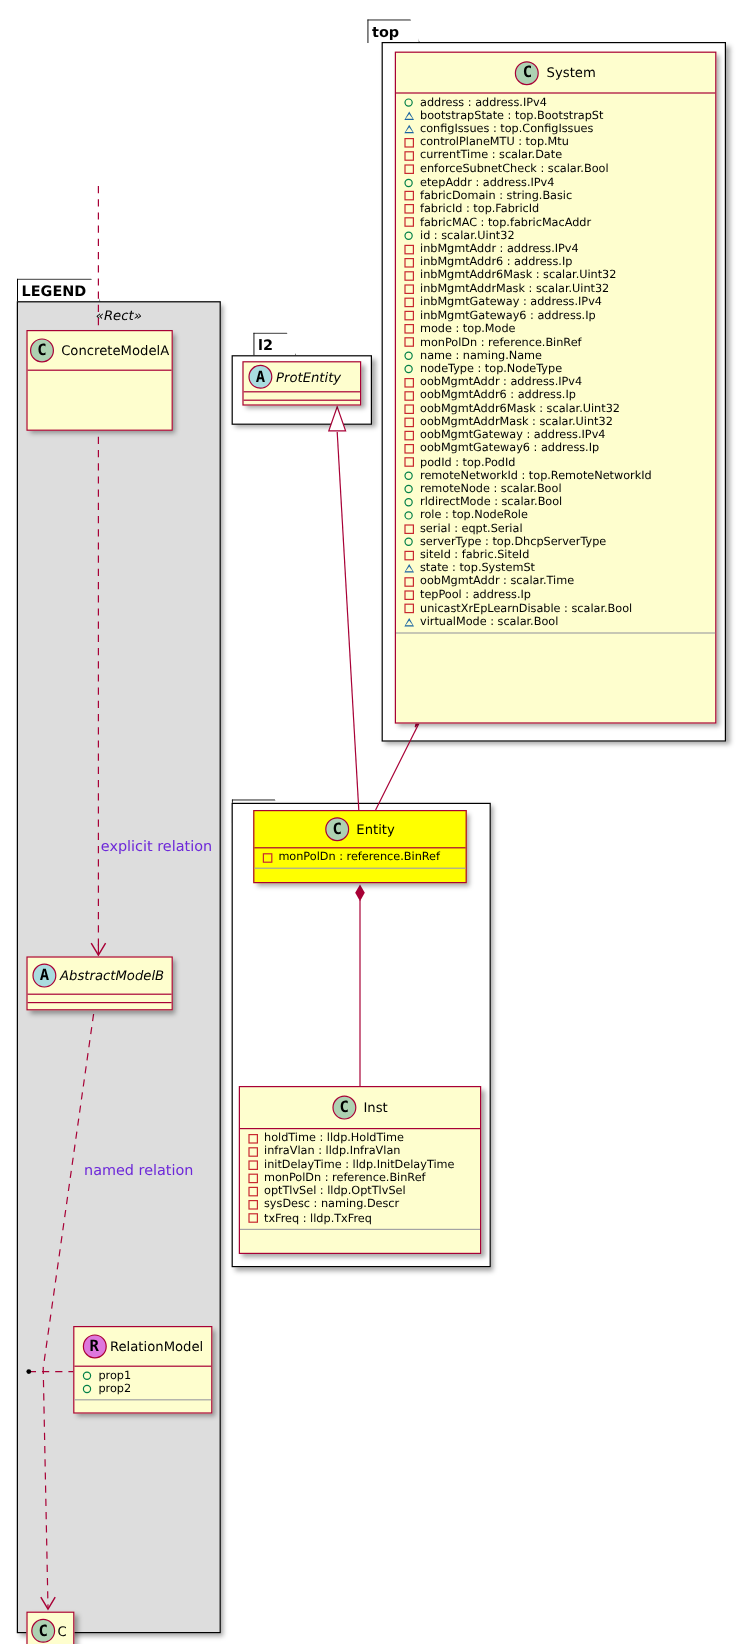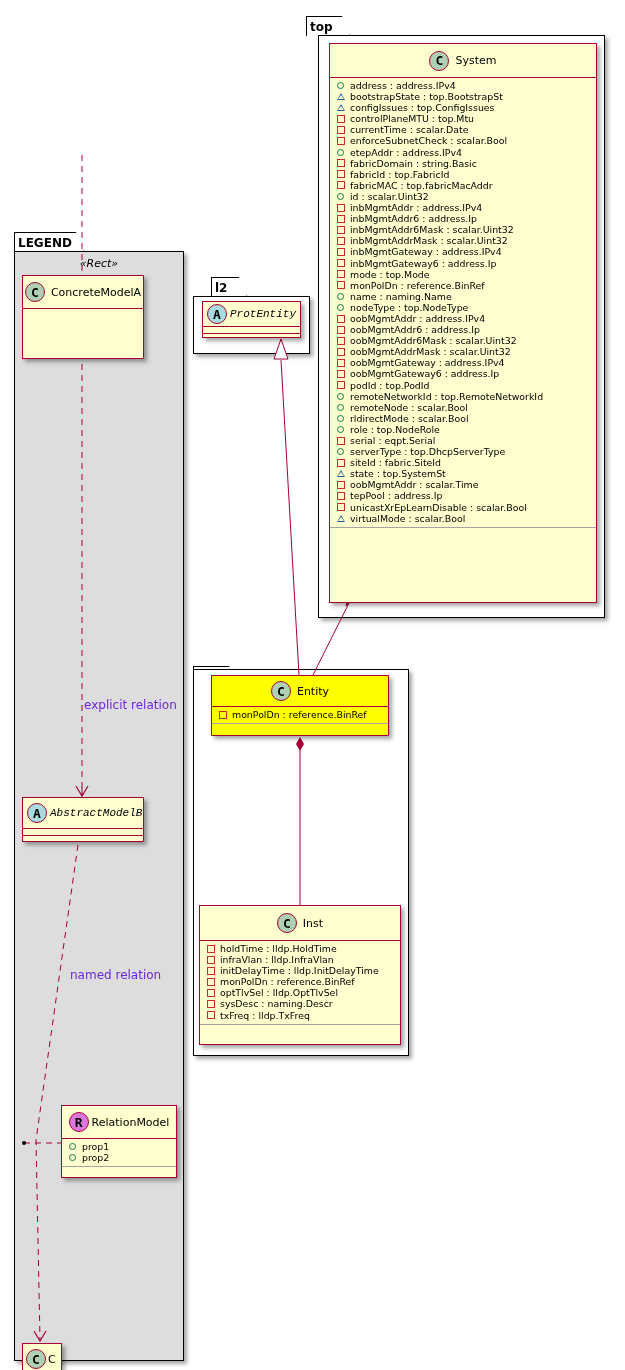--- a/index.html
+++ b/index.html
@@ -8,21 +8,21 @@
   .pkg { position:absolute; border:1.5px solid #000; box-shadow:3px 3px 4px rgba(0,0,0,0.35); box-sizing:border-box; }
   .pkg-tab { position:absolute; border:1.5px solid #000; border-bottom:none; box-sizing:border-box;
              font-weight:bold; font-size:12px; padding:1px 14px 0 3px; height:20px; line-height:18px;
              clip-path: polygon(0 0, calc(100% - 8px) 0, 100% 100%, 0 100%); }
   .pkg-tab::after { content:""; }
   .cls { position:absolute; background:#fefece; border:1.2px solid #a80036; box-sizing:border-box;
          box-shadow:3px 3px 4px rgba(0,0,0,0.35); }
   .cls.yellow { background:#ffff00; }
   .cls-head { display:flex; align-items:center; justify-content:center; gap:6px; font-size:11px;
               border-bottom:1px solid #a80036; }
-  .cls-head .name.italic { font-style:italic;font-family:Liberation Mono, monospace; }
+  .cls-head .name.italic { font-style:italic; }
   .badge { width:20px; height:20px; border-radius:50%; border:1px solid #a80036; display:flex;
            align-items:center; justify-content:center; font-weight:bold; font-size:13px; box-sizing:border-box;
            font-family:"DejaVu Sans Mono", monospace; }
   .badge.C { background:#add1b2; }
   .badge.A { background:#a9dcdf; }
   .badge.R { background:#dd77dd; }
   .attrs { border-bottom:1px solid #a3a3a3; padding:2px 0 3px 6px; }
   .attr { font-size:9.4px; line-height:11.1px; white-space:nowrap; display:flex; align-items:center; }
   .vis { width:9px; height:9px; margin-right:5px; display:inline-flex; align-items:center; justify-content:center; flex:0 0 9px; }
   .vis.pub::before { content:""; width:5px; height:5px; border:1.2px solid #038048; border-radius:50%; }

